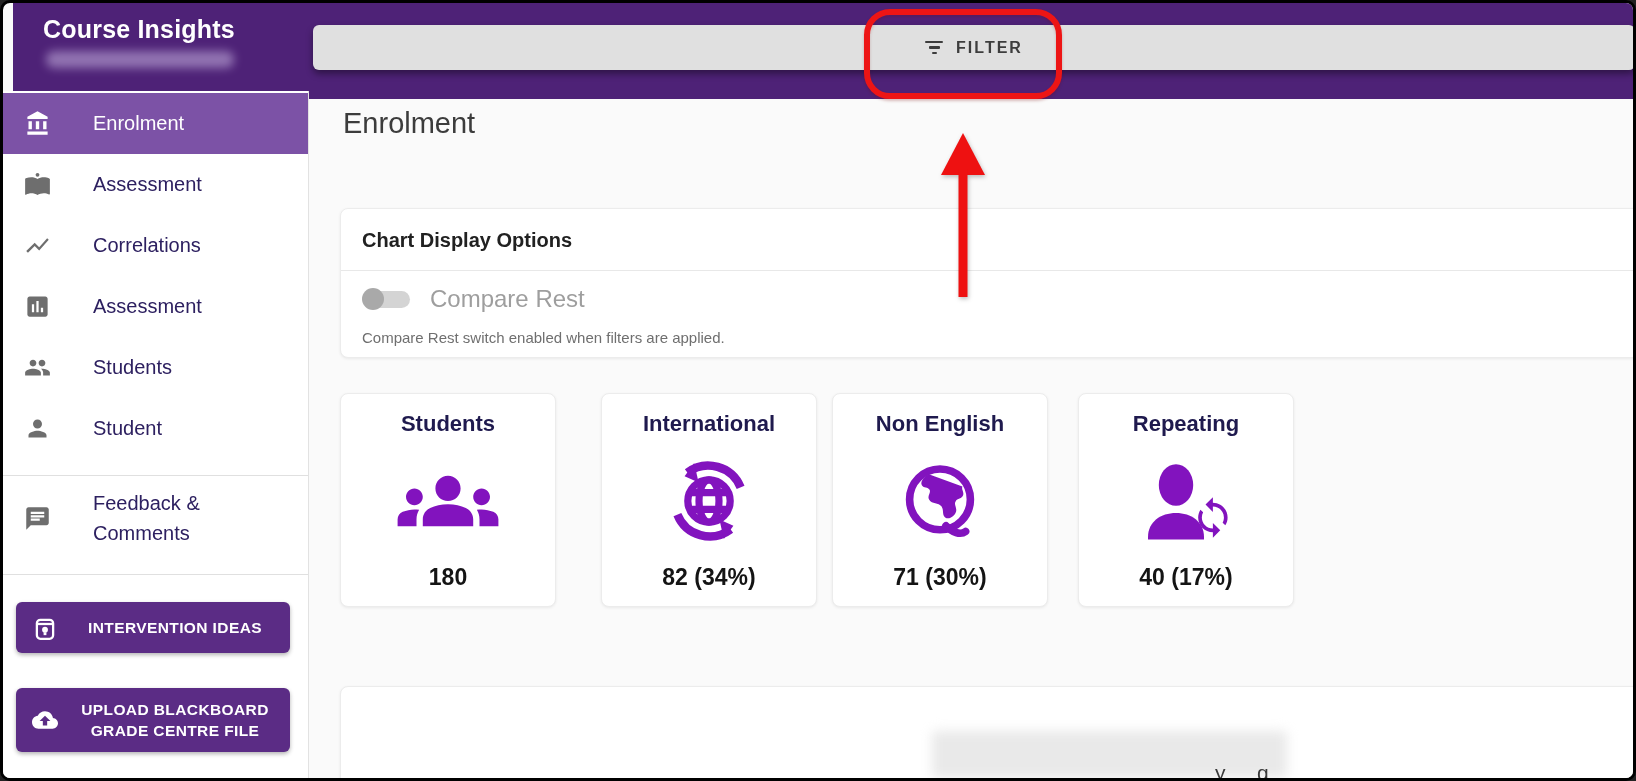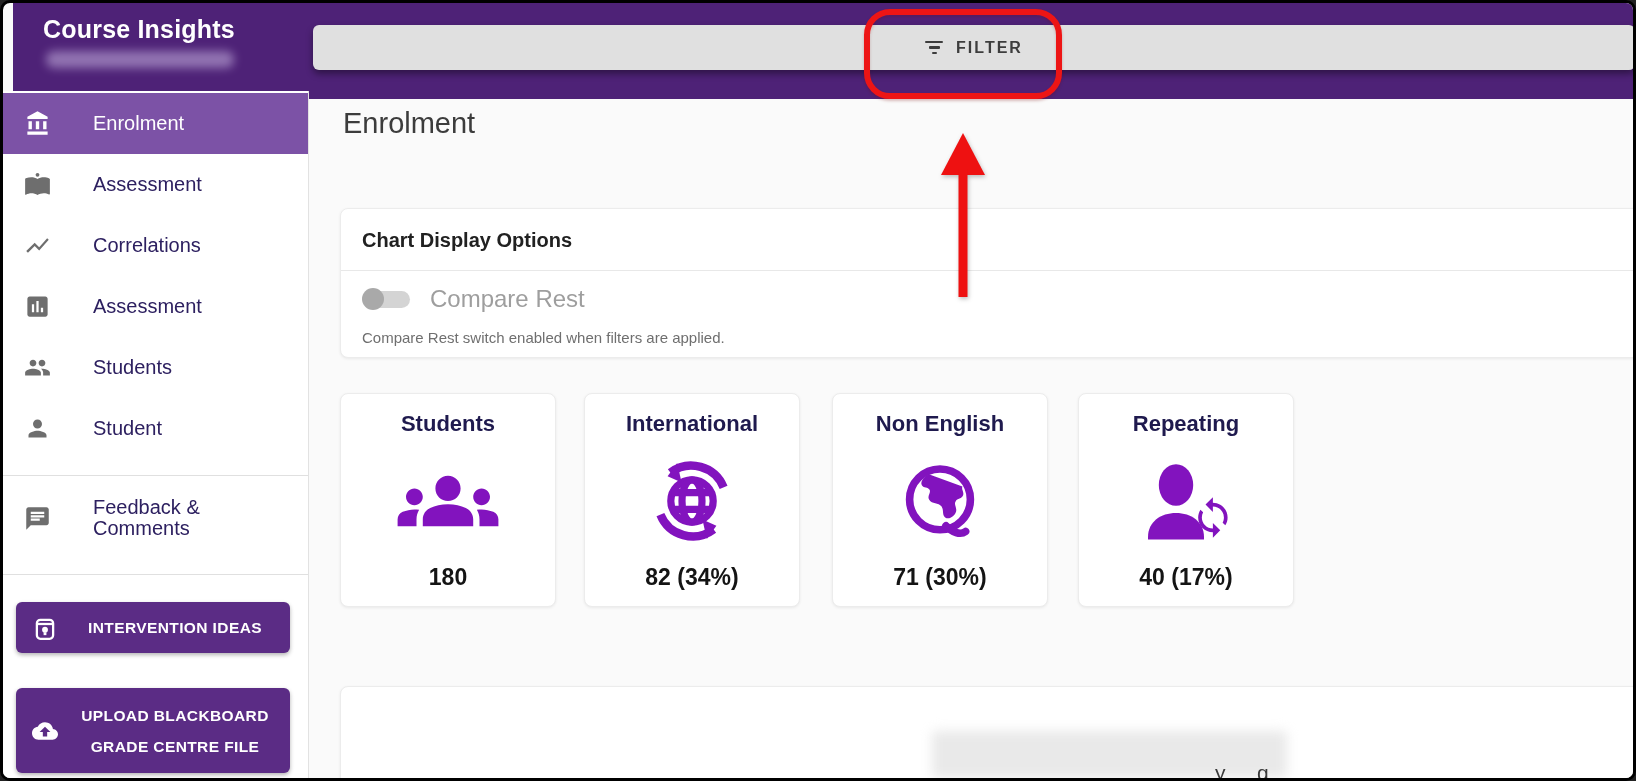--- a/index.html
+++ b/index.html
@@ -43,34 +43,34 @@
   .nav{ padding-top:2px; }
   .nav-item{
     height:61px; display:flex; align-items:center; padding-left:21px;
     color:#2d2060; font-size:20px; cursor:pointer;
   }
   .nav-item .nico{ width:27px; height:27px; margin-right:42px; flex:0 0 auto;
     display:flex; align-items:center; justify-content:center; }
   .nav-item .nico svg{ fill:#6e6e6e; width:100%; height:100%; }
   .nav-item.active{ background:#7c52a6; color:#fff; }
   .nav-item.active .nico svg{ fill:#fff; }
-  .nav-item.tall{ height:84px; line-height:21px; }
+  .nav-item.tall{ height:84px; line-height:30px; }
   .nav-item span.lbl{ max-width:180px; }
   .side-divider{ height:1px; background:#e0e0e0; margin-top:16px;}
   .side-divider.two{ margin-top:14px;}
   .side-btn{
     display:flex; align-items:center; background:#5b2c85; color:#fff;
     border:none; border-radius:6px; width:274px; margin-left:13px;
     font-family:inherit; font-weight:bold; font-size:15.5px; letter-spacing:.4px;
     box-shadow:0 2px 4px rgba(0,0,0,.3); cursor:pointer; text-align:center;
   }
   .side-btn .bico{ width:26px; height:26px; margin:0 14px 0 16px; flex:0 0 auto;}
   .side-btn .bico svg{ width:100%; height:100%; fill:#fff;}
   .btn-intervention{ height:51px; margin-top:27px;}
-  .btn-upload{ height:85px; margin-top:35px; line-height:31px;}
+  .btn-upload{ height:64px; margin-top:35px; line-height:21px;}
   .side-btn .btxt{ flex:1; padding-right:12px;}
   
   .main-title{ position:absolute; left:340px; top:104px; font-size:29px; color:#3c3c3c;}
   .card{ background:#fff; border:1px solid #ececec; border-radius:8px;
     box-shadow:0 1px 3px rgba(0,0,0,.07); position:absolute;}
   .options-card{ left:337px; top:205px; right:-8px; height:150px;}
   .options-title{ font-size:20px; font-weight:bold; color:#212121; padding:20px 0 0 21px;}
   .options-divider{ height:1px; background:#e8e8e8; margin-top:18px;}
   .toggle-row{ display:flex; align-items:center; margin:14px 0 0 21px;}
   .switch{ position:relative; width:48px; height:22px; margin-right:20px; cursor:pointer;}
@@ -230,21 +230,21 @@
   <div class="card stat-card" style="left:337px">
     <div class="stat-title">Students</div>
     <div class="stat-icon">
       <svg width="104" height="84" viewBox="0 0 24 20">
           <path d="M12 10.75c1.63 0 3.07.39 4.24.9 1.08.48 1.76 1.56 1.76 2.73V16H6v-1.61c0-1.18.68-2.26 1.76-2.73 1.17-.52 2.61-.91 4.24-.91zM4 11c1.1 0 2-.9 2-2s-.9-2-2-2-2 .9-2 2 .9 2 2 2zm1.13 1.1c-.37-.06-.74-.1-1.13-.1-.99 0-1.93.21-2.78.58C.48 12.9 0 13.62 0 14.43V16h4.5v-1.61c0-.83.23-1.61.63-2.29zM20 11c1.1 0 2-.9 2-2s-.9-2-2-2-2 .9-2 2 .9 2 2 2zm4 3.43c0-.81-.48-1.53-1.22-1.85-.85-.37-1.79-.58-2.78-.58-.39 0-.76.04-1.13.1.4.68.63 1.46.63 2.29V16H24v-1.57zM12 4c1.66 0 3 1.34 3 3s-1.34 3-3 3-3-1.34-3-3 1.34-3 3-3z"></path>
         </svg>
     </div>
     <div class="stat-value">180</div>
   </div>
 
-  <div class="card stat-card" style="left:581px">
+  <div class="card stat-card" style="left:598px">
     <div class="stat-title">International</div>
     <div class="stat-icon">
       <svg width="96" height="96" viewBox="0 0 24 24">
         <g fill="none" stroke="#8213be" stroke-width="1.8">
           <circle cx="12" cy="12" r="5.3"></circle>
           <path d="M6.9 9.9h10.2M6.9 14.1h10.2"></path>
           <ellipse cx="12" cy="12" rx="2.5" ry="5.3"></ellipse>
           <path d="M19.9 8.6A8.7 8.7 0 0 0 6.6 4.9" stroke-width="2.1"></path>
           <path d="M4.1 15.4a8.7 8.7 0 0 0 13.3 3.7" stroke-width="2.1"></path>
         </g>

